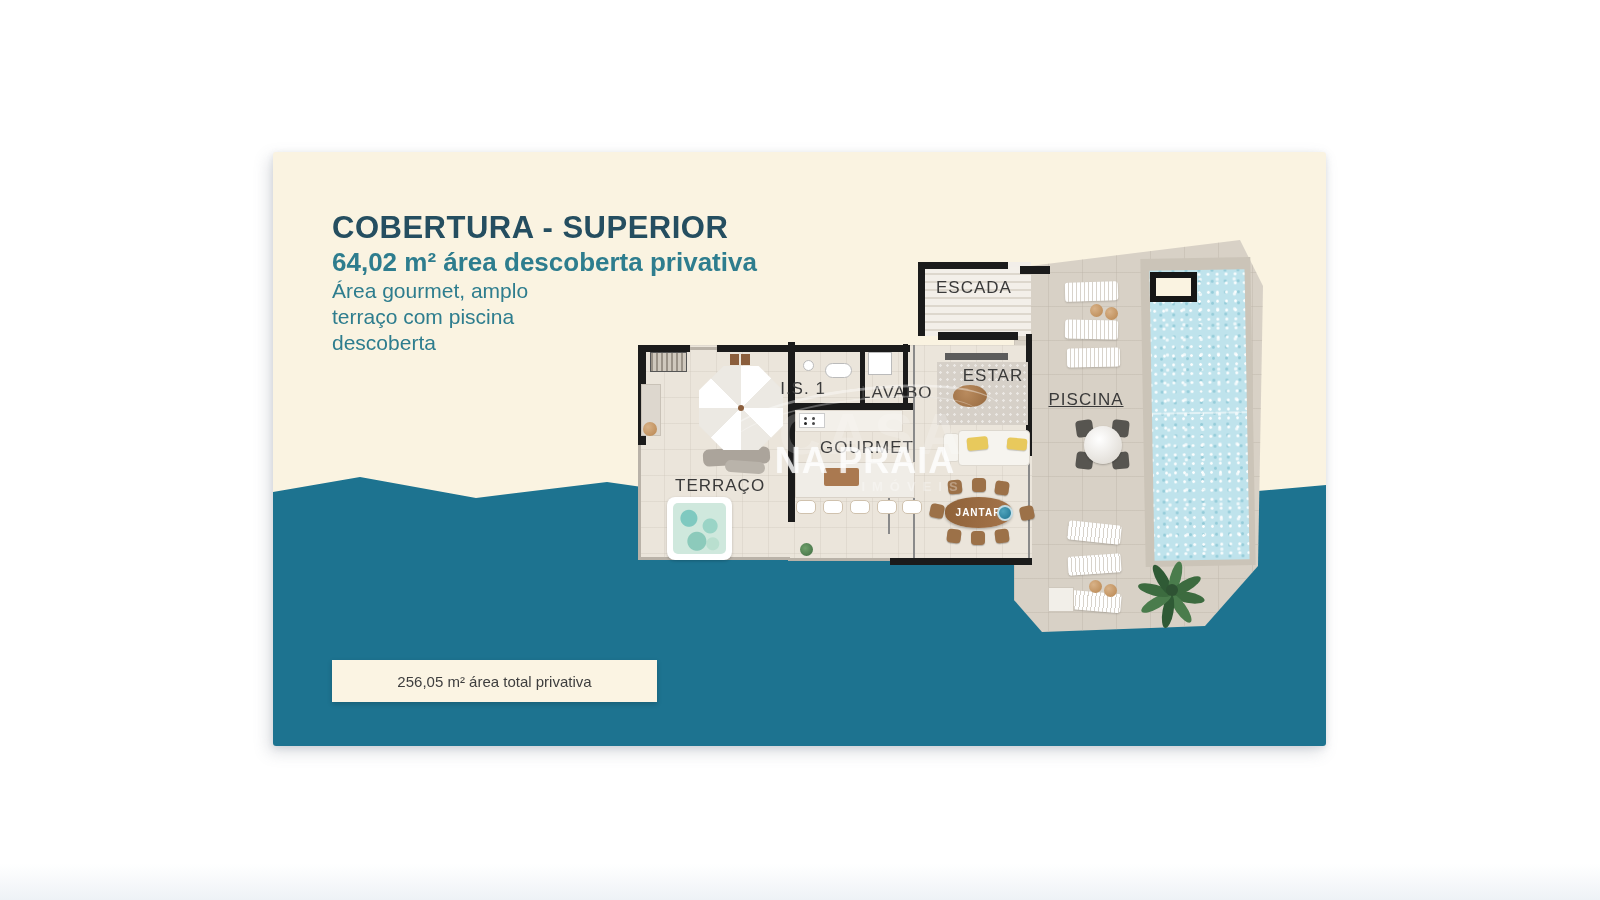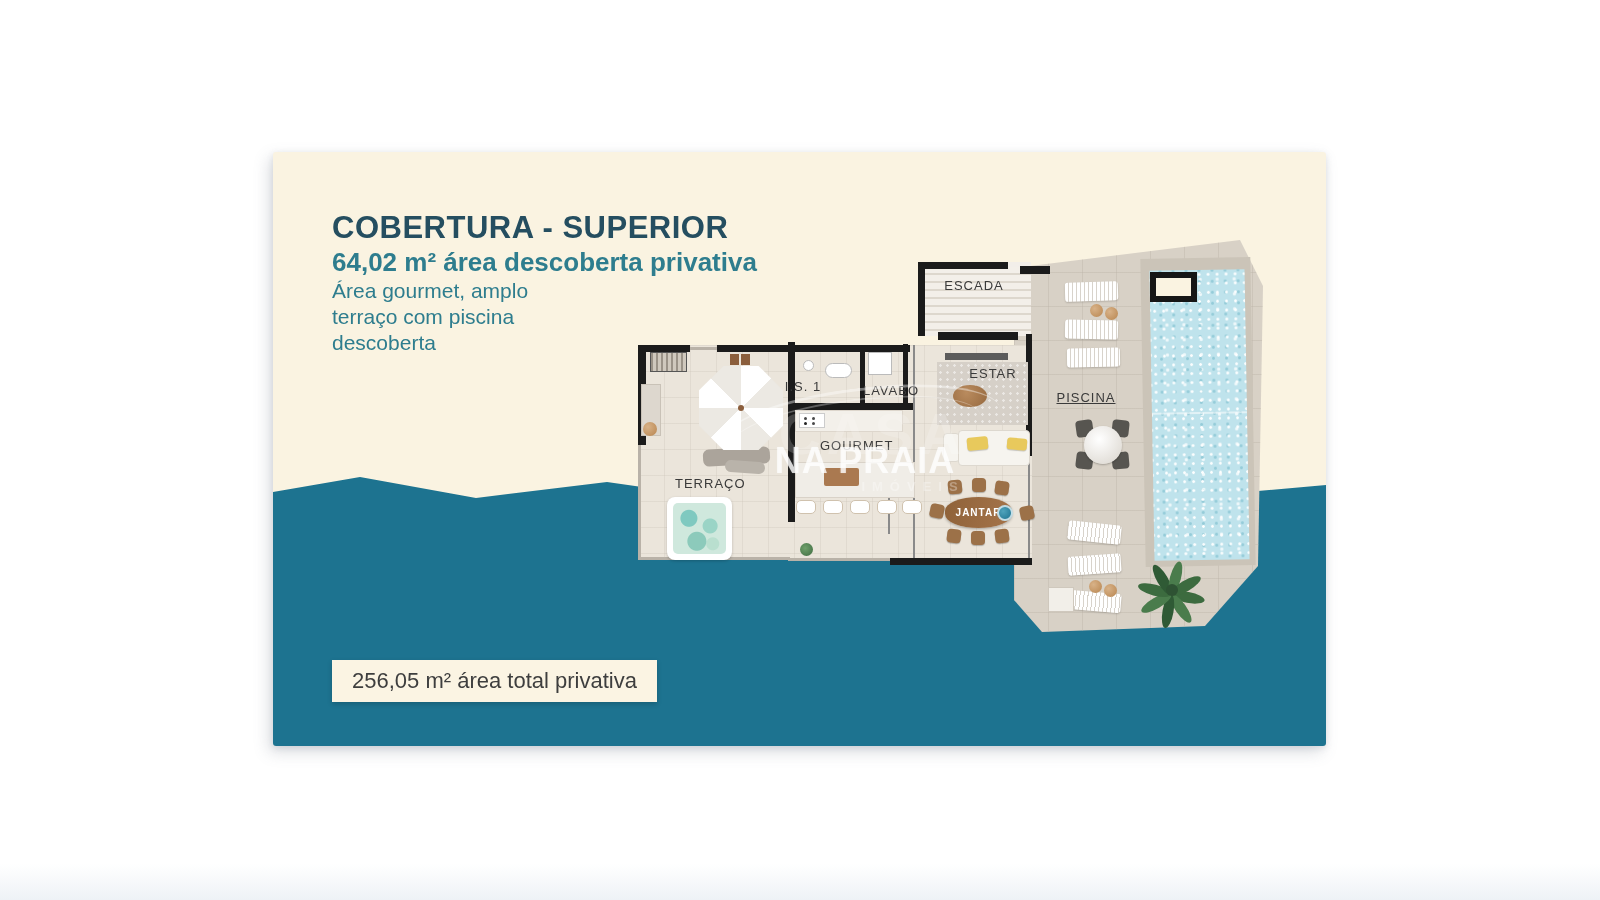--- a/index.html
+++ b/index.html
@@ -14,21 +14,21 @@
   .title{left:59px;top:58px;font-size:31px;font-weight:700;color:#254E60;letter-spacing:.5px;}
   .subtitle{left:59px;top:95px;font-size:26px;font-weight:600;color:#2E7D8E;}
   .desc{left:59px;top:126px;font-size:21px;line-height:26px;color:#2E7D8E;font-weight:500;}
   
   .wave{left:0;top:0;width:1053px;height:594px;background:#1D7390;
         clip-path:polygon(0 340px,87px 325px,203px 346px,334px 330px,460px 348px,580px 328px,
         700px 346px,820px 326px,940px 343px,1053px 333px,1053px 594px,0 594px);}
   
   .totalbox{left:59px;top:508px;width:325px;height:42px;background:#FBF4E3;
             box-shadow:0 2px 5px rgba(0,0,0,.18);display:flex;align-items:center;justify-content:center;
-            font-size:22px;color:#3E3E3E;font-weight:500;}
+            font-size:15px;color:#3E3E3E;font-weight:500;}
   
   .deck{left:741px;top:86px;width:250px;height:400px;background:#D8D1C6;
         clip-path:polygon(0 30px,226px 2px,249px 48px,244px 328px,191px 388px,28px 394px,0 362px);
         background-image:linear-gradient(rgba(190,182,170,.45) 1px,transparent 1px),
                          linear-gradient(90deg,rgba(190,182,170,.45) 1px,transparent 1px);
         background-size:34px 34px;}
   .poolrim{left:870px;top:106px;width:110px;height:308px;background:#CBC4B8;transform:rotate(-1deg);}
   .pool{left:879px;top:118px;width:95px;height:290px;transform:rotate(-1deg);
         background-color:#BFE3EC;
         background-image:radial-gradient(circle,rgba(255,255,255,.95) 1px,transparent 1.7px),
@@ -50,21 +50,21 @@
   
   .unitfloor{left:365px;top:193px;width:394px;height:215px;background:#EBE5DB;
         background-image:linear-gradient(rgba(205,198,186,.35) 1px,transparent 1px),
                          linear-gradient(90deg,rgba(205,198,186,.35) 1px,transparent 1px);
         background-size:26px 26px;}
   .escada{left:652px;top:115px;width:106px;height:66px;
         background:repeating-linear-gradient(180deg,#F3EFE9 0 6px,#DDD7CD 6px 8px);}
   .wallb{background:#1B1B1B;}
   .walln{background:#B9B2A8;}
   .wallg{background:#8a8a8a;}
-  .roomlabel{font-size:13px;letter-spacing:1px;color:#3a3a3a;text-align:center;font-weight:500;}
+  .roomlabel{font-size:17px;letter-spacing:1px;color:#3a3a3a;text-align:center;font-weight:500;}
   .rug{left:664px;top:210px;width:91px;height:63px;background:#D6D0C8;
        background-image:radial-gradient(circle,rgba(255,255,255,.5) 1px,transparent 1.5px);background-size:7px 7px;}
   .sofa{left:685px;top:278px;width:70px;height:34px;background:#F6F4EF;border:1px solid #DDD8CF;border-radius:4px;}
   .pillow{background:#E8C95C;border-radius:3px;box-shadow:0 1px 1px rgba(0,0,0,.2);}
   .ctable{left:680px;top:233px;width:34px;height:22px;border-radius:50%;
           background:radial-gradient(circle at 40% 35%,#B98B5E,#96693F);}
   .dtable{left:672px;top:345px;width:67px;height:31px;border-radius:50%/45%;
           background:linear-gradient(100deg,#8F6239,#A5744A);display:flex;align-items:center;justify-content:center;
           box-shadow:0 1px 3px rgba(0,0,0,.3);}
   .dtable span{font-size:10px;letter-spacing:1px;color:#fff;font-weight:700;}

